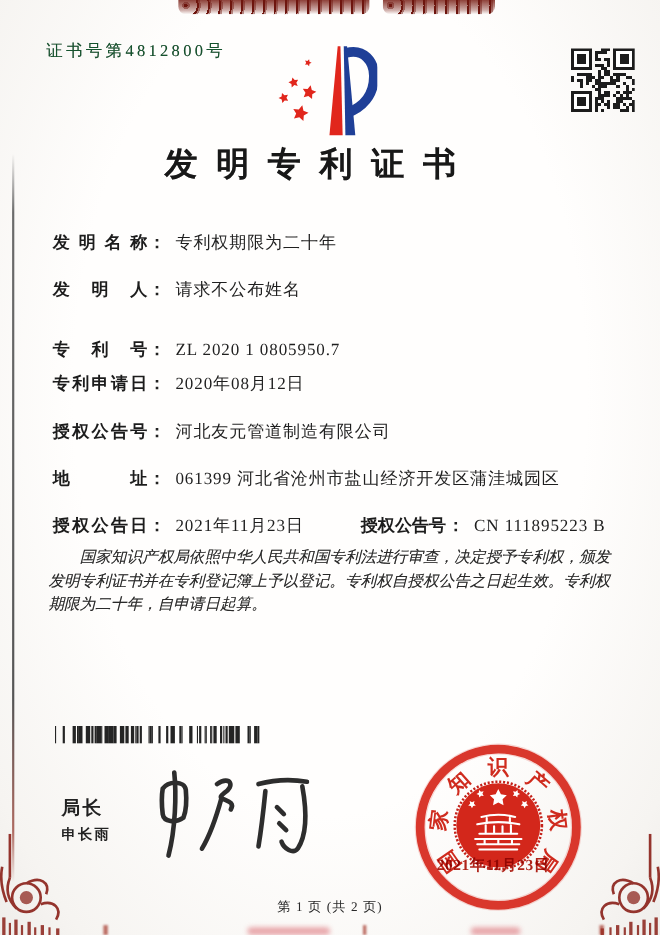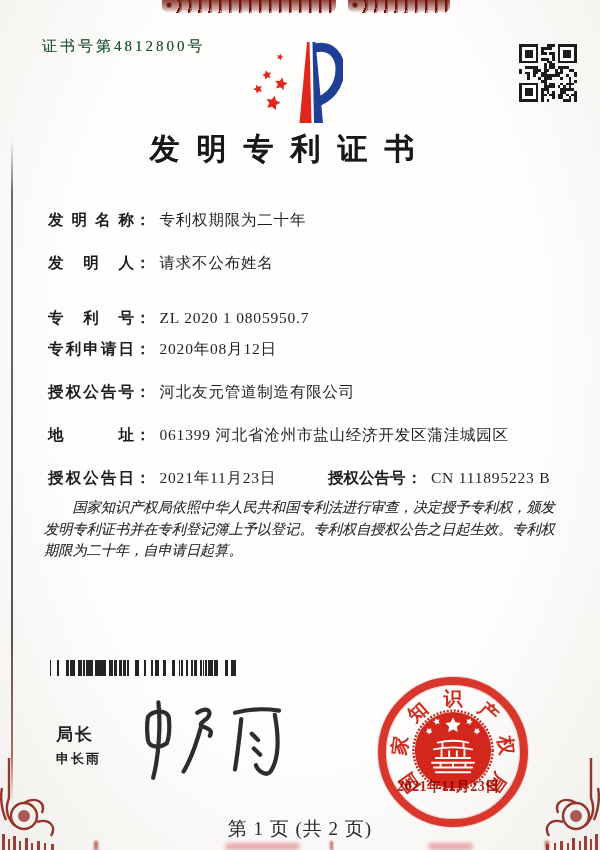--- a/index.html
+++ b/index.html
@@ -34,21 +34,21 @@
   .f-label-sm{display:inline-block;font-weight:600;color:#1c1c1c;}
   
   .legal{left:44px;top:497px;width:522px;font-size:14.2px;line-height:21.6px;color:#2a2a2a;
     font-style:italic;text-shadow:0 0 .4px rgba(0,0,0,.35);}
   .legal p{margin:0;text-indent:2em;}
   
   .barcode-wrap{left:50px;top:660px;width:186px;height:16px;}
   .signer-title{left:56px;top:723px;font-size:17px;font-weight:600;letter-spacing:2px;}
   .signer-name{left:56px;top:750px;font-size:13px;font-weight:600;letter-spacing:2px;}
   .signature-wrap{left:130px;top:696px;width:168px;height:86px;}
-  .footer-page{left:0;top:816px;width:600px;text-align:center;font-size:19px;color:#2a2a2a;letter-spacing:1px;}
+  .footer-page{left:0;top:816px;width:600px;text-align:center;font-size:12px;color:#2a2a2a;letter-spacing:1px;}
   
   .seal{left:378px;top:677px;width:150px;height:150px;border-radius:50%;
     border:8px solid rgba(214,40,28,.93);box-sizing:border-box;filter:blur(.25px);
     box-shadow:0 0 0 1px rgba(214,40,28,.18), inset 0 0 0 1px rgba(214,40,28,.18);}
   .seal-char{position:absolute;left:50%;top:50%;width:22px;height:22px;margin:-11px 0 0 -11px;
     text-align:center;line-height:22px;font-size:19px;font-weight:700;color:#cf2b1e;}
   .sc0{transform:rotate(-125deg) translateY(-53px);}
   .sc1{transform:rotate(-83deg)  translateY(-53px);}
   .sc2{transform:rotate(-41.5deg) translateY(-53px);}
   .sc3{transform:rotate(0deg)    translateY(-53px);}

